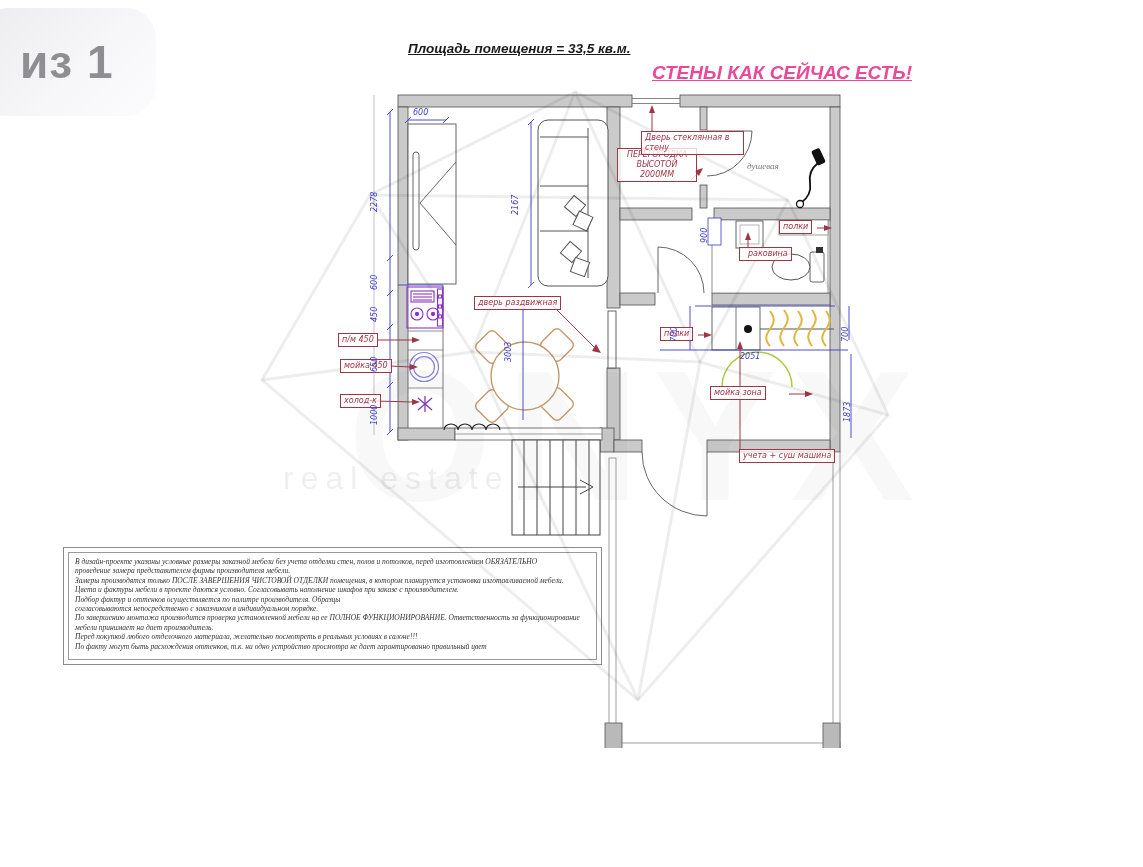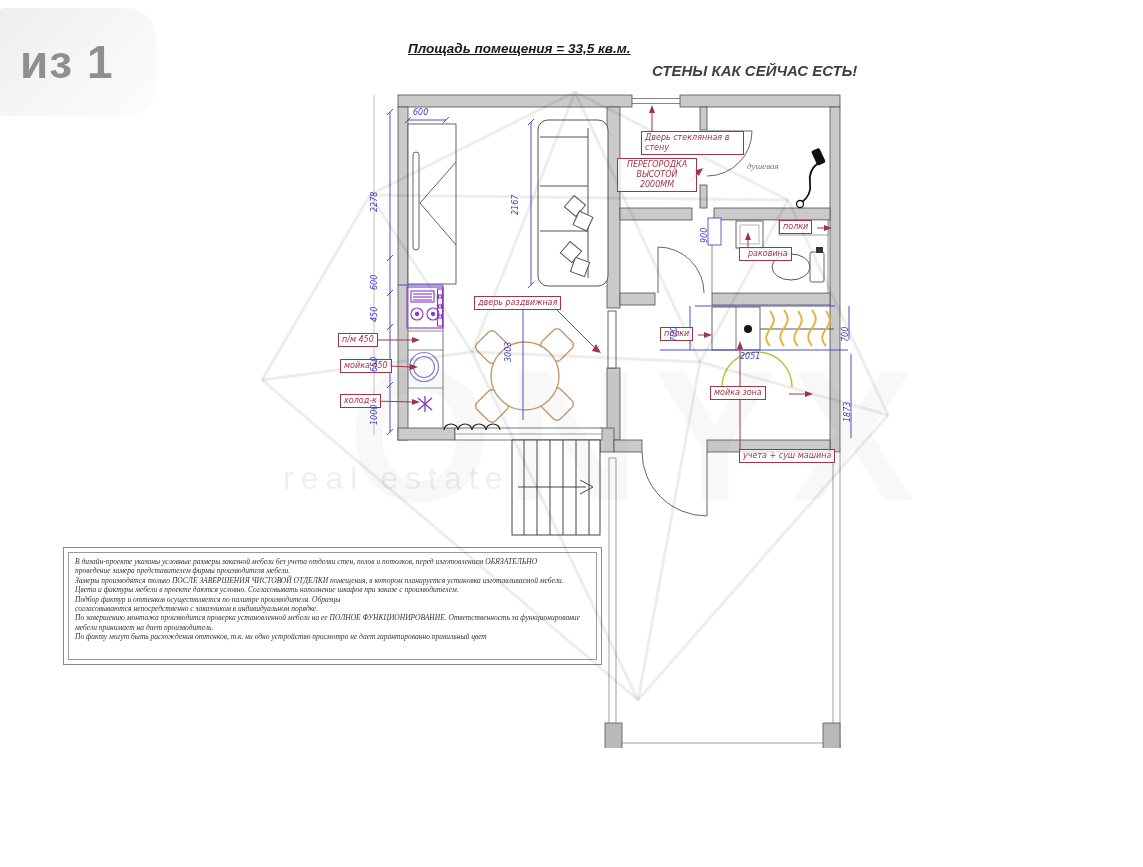--- a/index.html
+++ b/index.html
@@ -6,22 +6,22 @@
   #canvas{position:relative;width:1143px;height:748px;background:#fff;overflow:hidden;
           font-family:"Liberation Sans",sans-serif;}
   
   .badge{position:absolute;left:-22px;top:8px;width:178px;height:108px;border-radius:30px;
          background:linear-gradient(135deg,#ececef 0%,#f7f7f9 60%,#fcfcfe 100%);
          display:flex;align-items:center;z-index:2;}
   .badge span{padding-left:42px;font-size:46px;font-weight:bold;color:#8e8e93;letter-spacing:1px;}
   
   .h-area{position:absolute;left:408px;top:41px;font-size:13.5px;font-weight:bold;font-style:italic;
           color:#1a1a1a;text-decoration:underline;z-index:4;}
-  .h-walls{position:absolute;left:652px;top:62px;font-size:15px;font-weight:bold;font-style:italic;
-           color:#404040;z-index:4;}
+  .h-walls{position:absolute;left:652px;top:62px;font-size:19px;font-weight:bold;font-style:italic;
+           color:#ec4899;text-decoration:underline;z-index:4;}
   
   .wm-brand{position:absolute;left:348px;top:330px;font-size:185px;font-weight:bold;
             color:rgba(120,120,130,0.055);letter-spacing:14px;z-index:3;pointer-events:none;}
   .wm-tag{position:absolute;left:283px;top:460px;font-size:32px;color:rgba(120,120,130,0.12);
           letter-spacing:7px;z-index:3;pointer-events:none;}
   svg{position:absolute;left:0;top:0;z-index:2;}
   svg.wmsvg{z-index:3;pointer-events:none;}
   
   .rlabel{position:absolute;border:1px solid #a03545;color:#a03545;
           font:italic 8px "DejaVu Sans",sans-serif;line-height:10px;padding:1px 3px;
@@ -287,21 +287,21 @@
   </svg>
   <div class="wm-brand">ONYX</div>
   <div class="wm-tag">real estate</div>
 
   <div class="room-label" style="left:747px;top:161px;">душевая</div>
 
   <div class="rlabel" style="left:338px;top:333px;">п/м 450</div>
   <div class="rlabel" style="left:340px;top:359px;">мойка 450</div>
   <div class="rlabel" style="left:340px;top:394px;">холод-к</div>
   <div class="rlabel" style="left:474px;top:296px;">дверь раздвижная</div>
-  <div class="rlabel center" style="left:617px;top:158px;width:72px;">
+  <div class="rlabel center" style="left:617px;top:148px;width:72px;">
     <div>ПЕРЕГОРОДКА</div>
     <div>ВЫСОТОЙ</div>
     <div>2000ММ</div>
   </div>
   <div class="rlabel" style="left:641px;top:131px;width:95px;">
     <div>Дверь стеклянная в</div>
     <div>стену</div>
   </div>
   <div class="rlabel" style="left:779px;top:220px;">полки</div>
   <div class="rlabel" style="left:739px;top:247px;padding-left:8px;">раковина</div>
@@ -326,19 +326,20 @@
   <div class="notes">
     <div class="notes-inner">
       <div>В дизайн-проекте указаны условные размеры заказной мебели без учета отделки стен, полов и потолков, перед изготовлением ОБЯЗАТЕЛЬНО</div>
       <div>проведение замера представителем фирмы производителя мебели.</div>
       <div>Замеры производятся только ПОСЛЕ ЗАВЕРШЕНИЯ ЧИСТОВОЙ ОТДЕЛКИ помещения, в котором планируется установка изготавливаемой мебели.</div>
       <div>Цвета и фактуры мебели в проекте даются условно. Согласовывать наполнение шкафов при заказе с производителем.</div>
       <div>Подбор фактур и оттенков осуществляется по палитре производителя. Образцы</div>
       <div>согласовываются непосредственно с заказчиком в индивидуальном порядке.</div>
       <div>По завершению монтажа производится проверка установленной мебели на ее ПОЛНОЕ ФУНКЦИОНИРОВАНИЕ. Ответственность за функционирование</div>
       <div>мебели принимает на дает производитель.</div>
+      <div>Перед покупкой любого отделочного материала, желательно посмотреть в реальных условиях в салоне!!!</div>
       <div>По факту могут быть расхождения оттенков,  т.к. ни одно устройство просмотра не дает гарантированно правильный цвет</div>
     </div>
   </div>
 
   <div class="cutstrip"></div>
 
 </div>
 
 </body></html>

